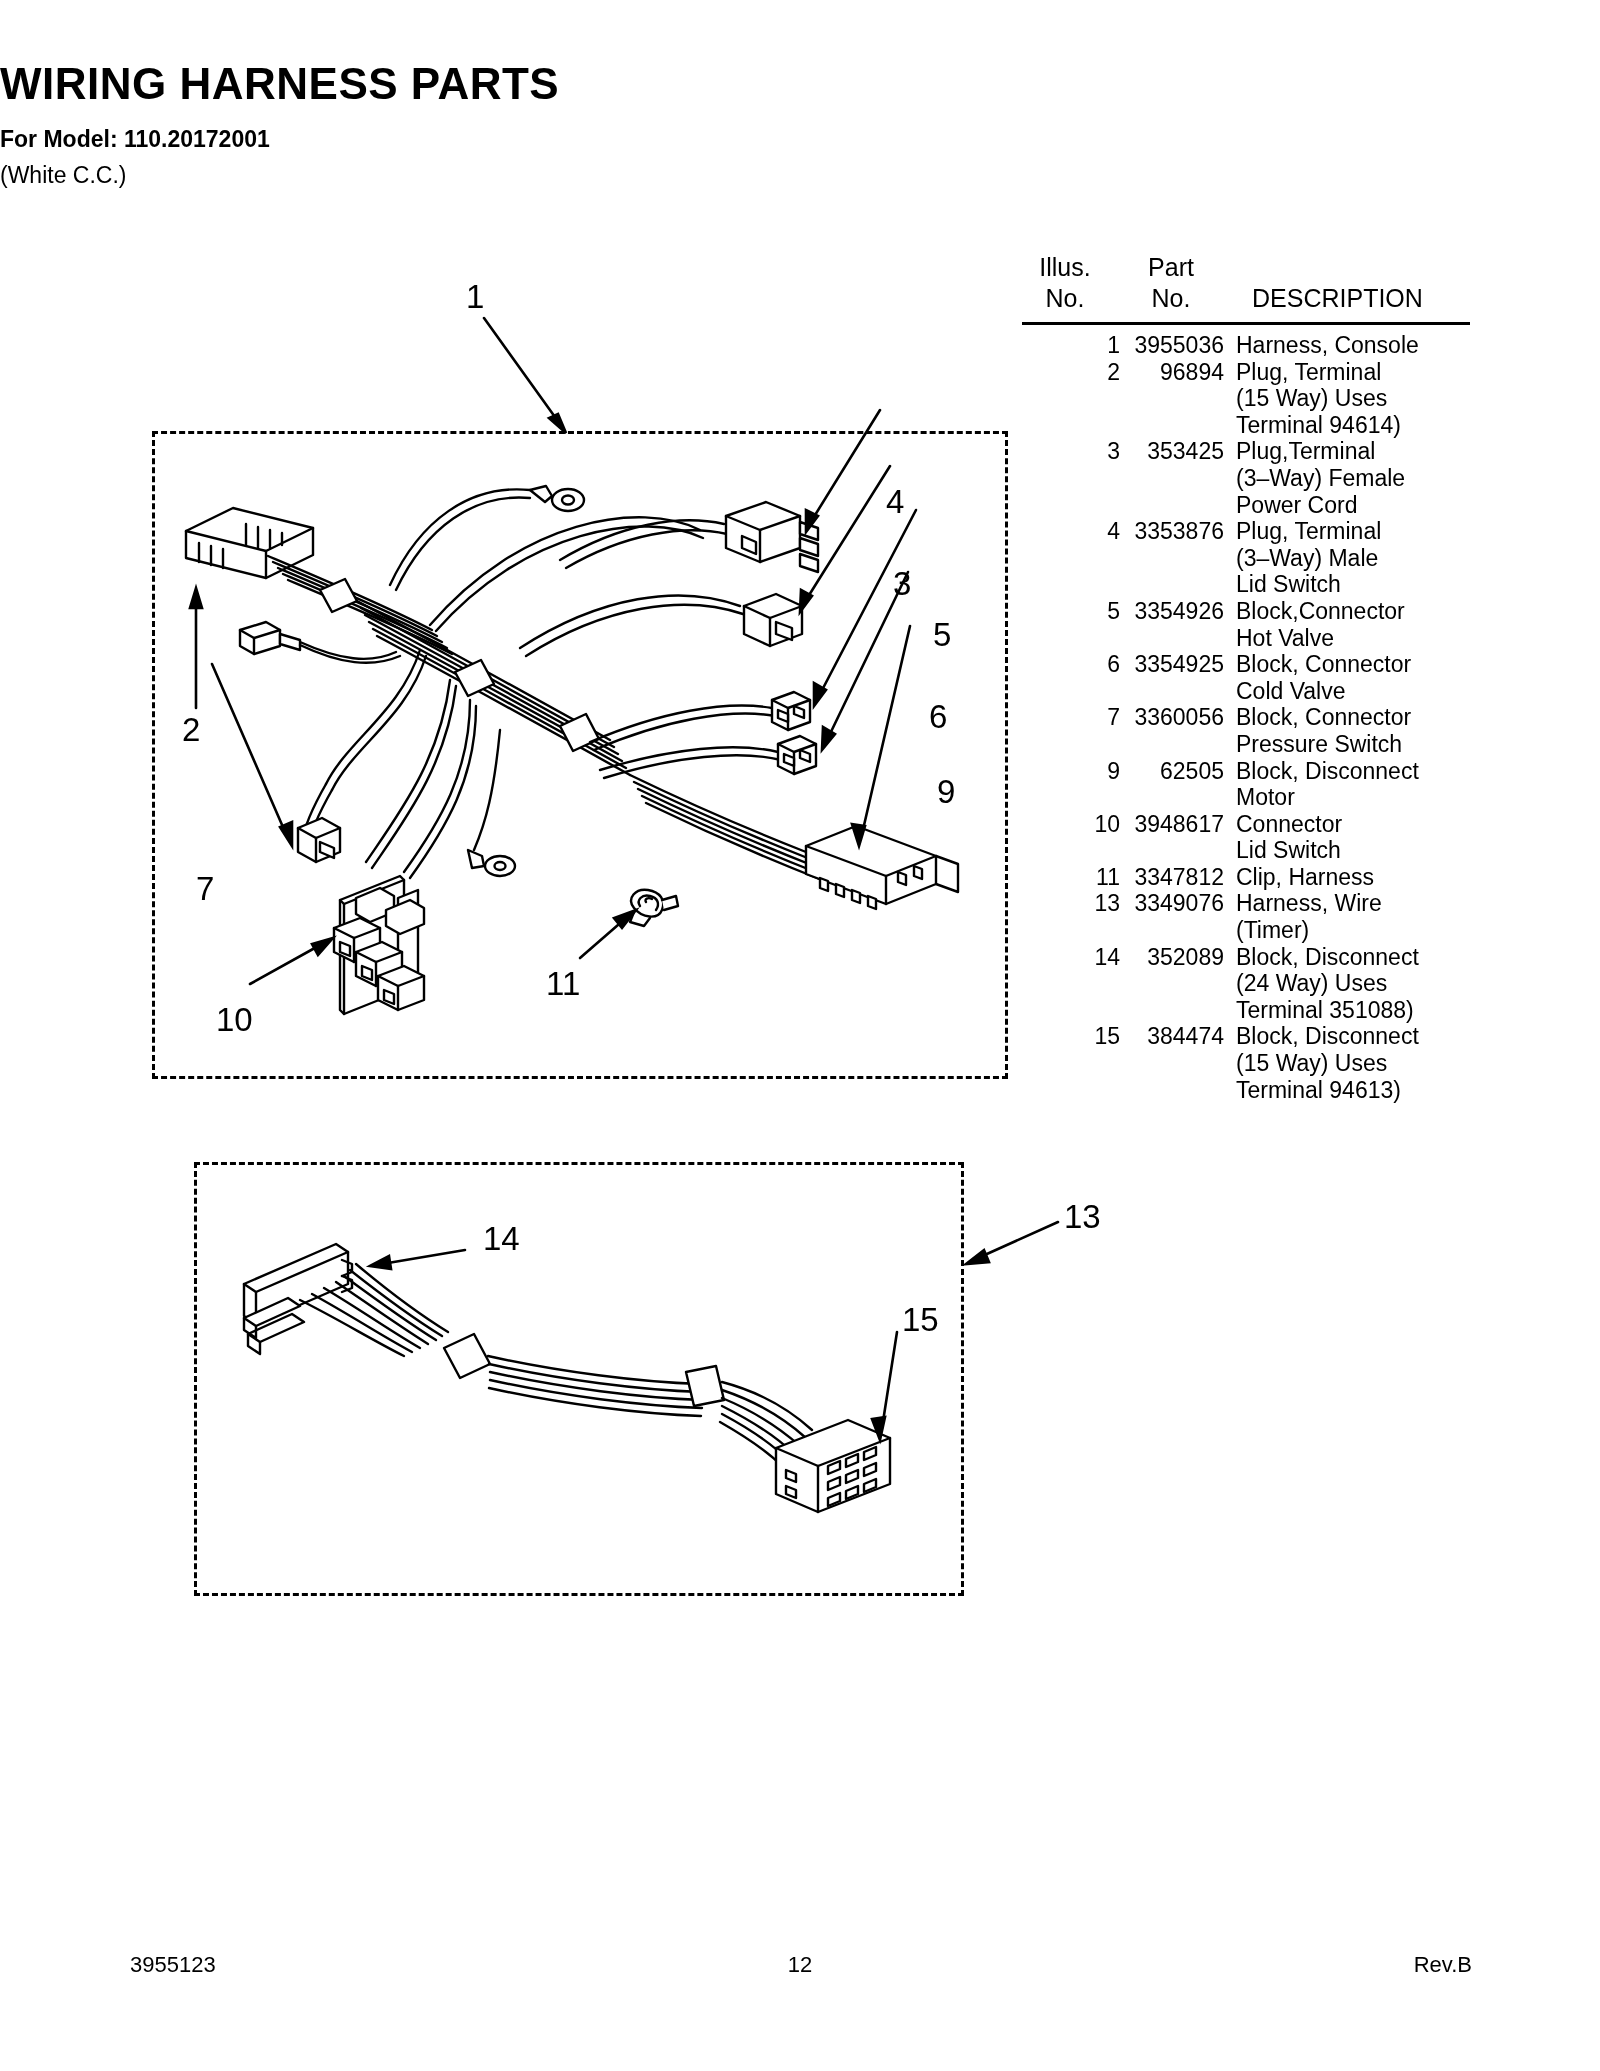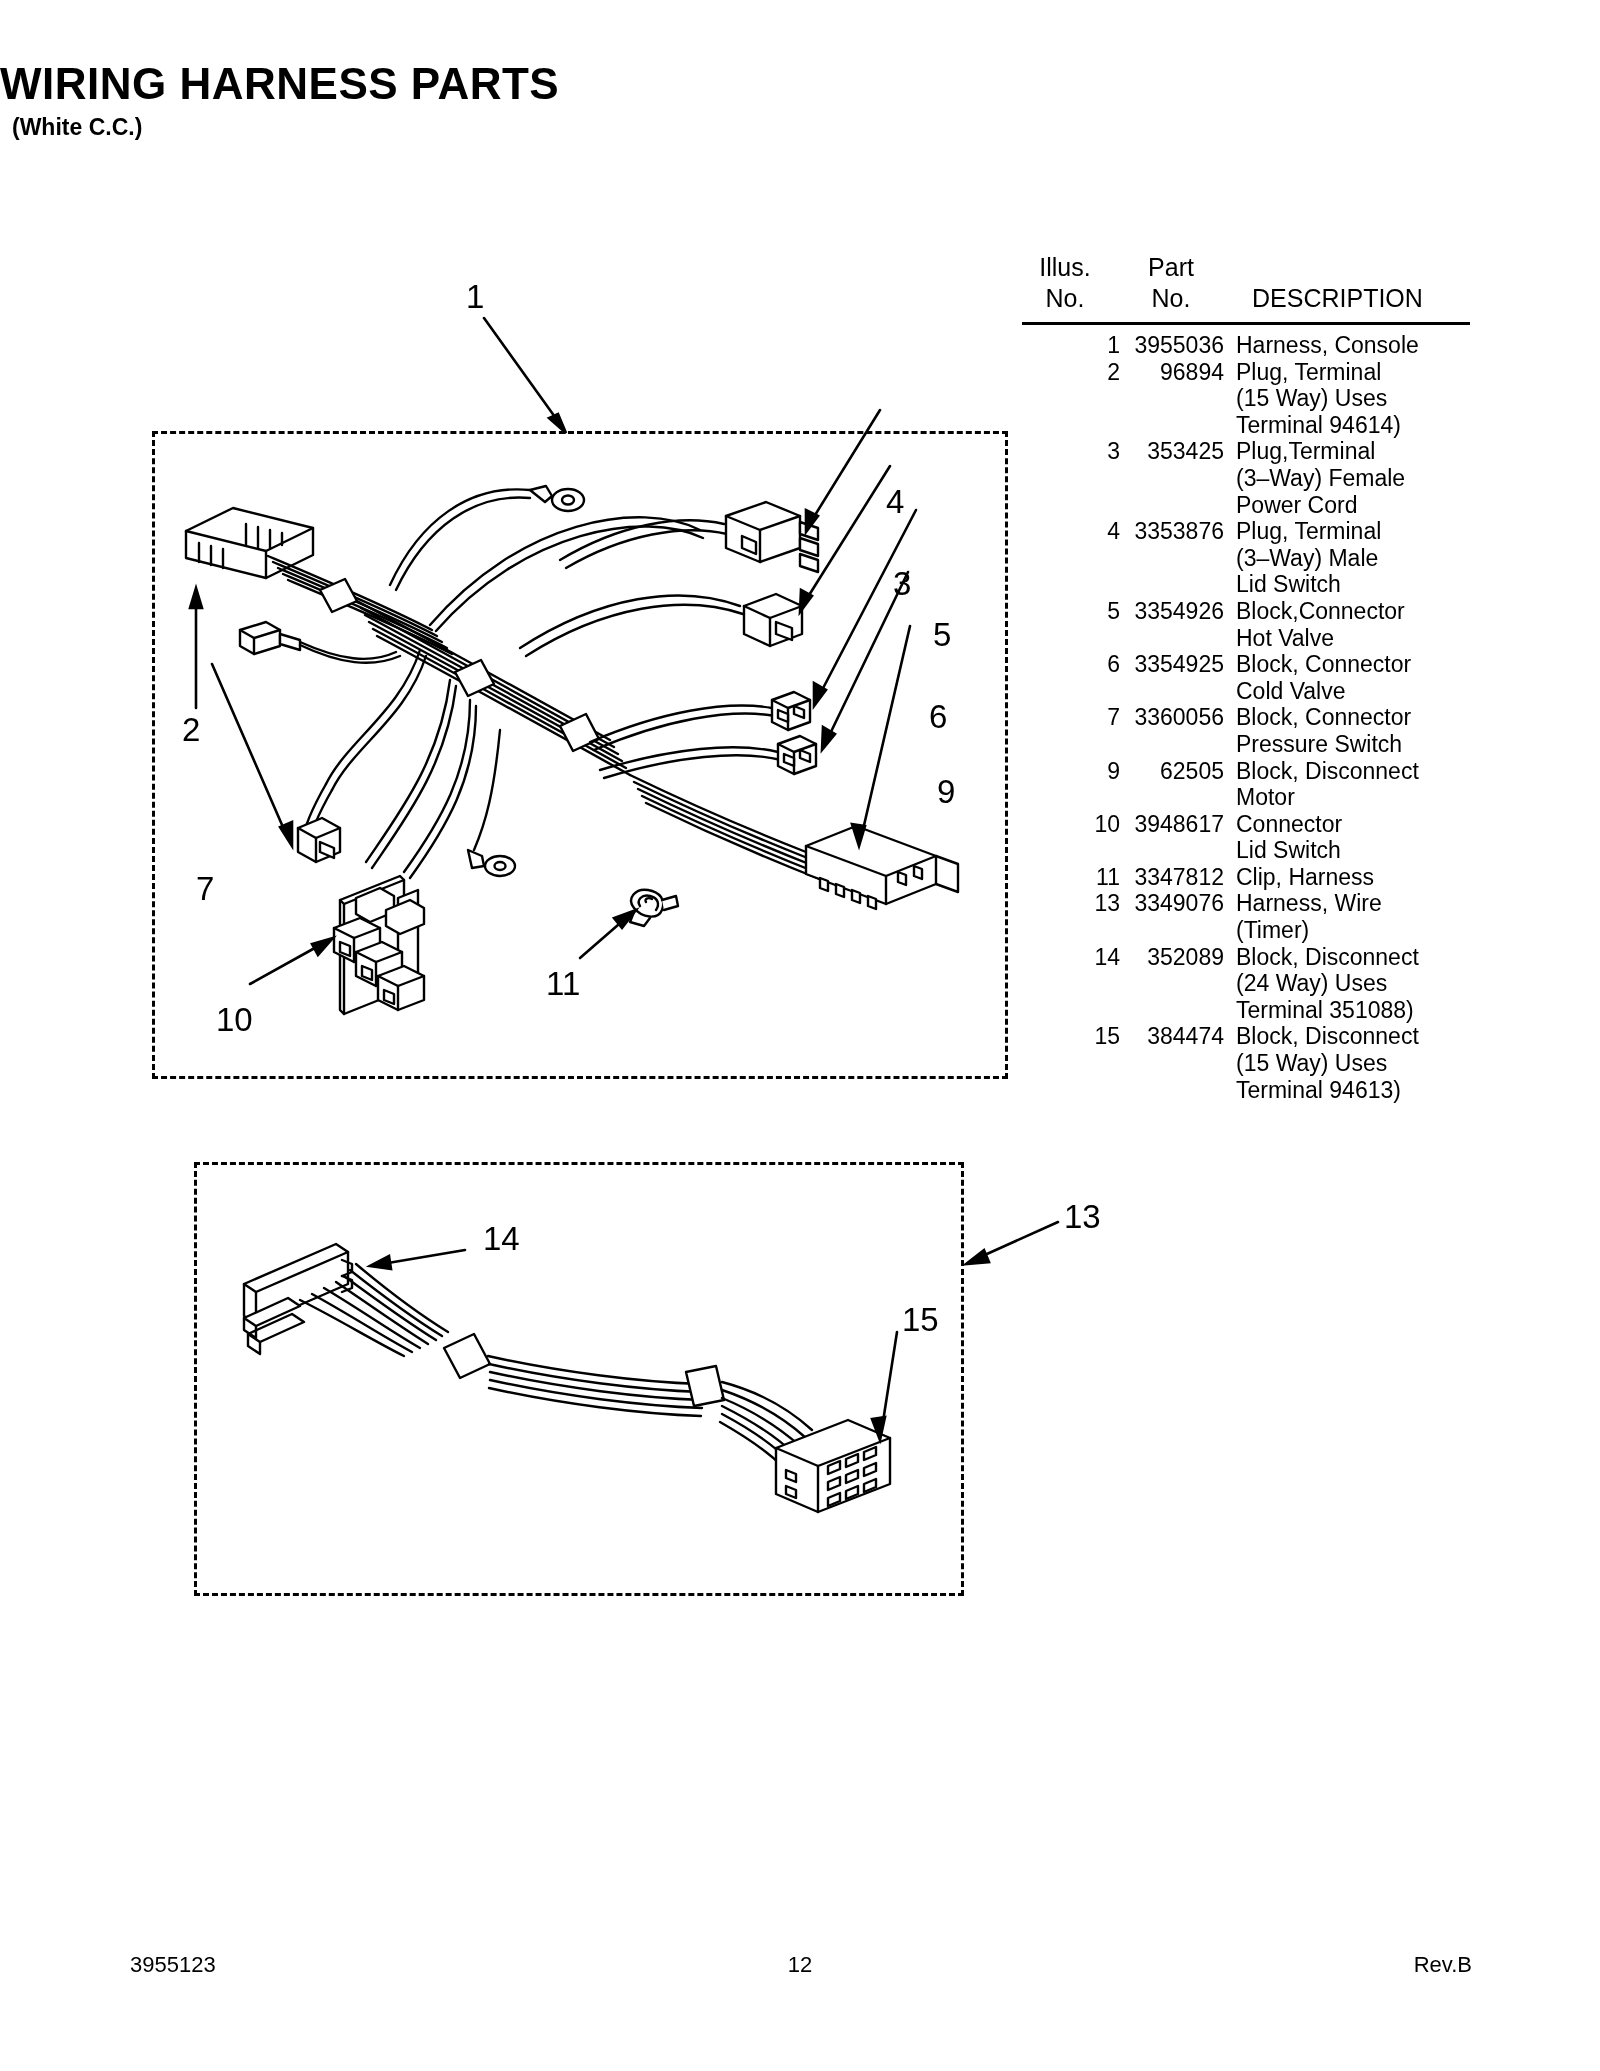--- a/index.html
+++ b/index.html
@@ -31,24 +31,23 @@
     margin: 0;
   }
   .doc-subtitle {
     font-size: 23px;
     font-weight: bold;
     line-height: 1.5;
     margin-top: 14px;
   }
   .doc-subtitle2 {
     font-size: 23px;
-    font-weight: bold;
+    font-weight: normal;
     line-height: 1.5;
     margin-top: 2px;
-    margin-left: 12px;
   }
 
   
   .parts-table {
     position: absolute;
     left: 1010px;
     top: 252px;
     width: 460px;
   }
   .pt-head {
@@ -147,20 +146,21 @@
   }
   .footer-left  { position: absolute; left: 130px;  top: 0; font-size: 22px; }
   .footer-mid   { position: absolute; left: 0; top: 0; width: 1600px; text-align: center; font-size: 22px; }
   .footer-right { position: absolute; right: 128px; top: 0; font-size: 22px; }
 </style>
 </head>
 <body>
 
 <div class="header">
   <div class="doc-title">WIRING HARNESS PARTS</div>
+  <div class="doc-subtitle">For Model: 110.20172001</div>
   <div class="doc-subtitle2">(White C.C.)</div>
 </div>
 
 <div class="dash-box" id="box-upper"></div>
 <div class="dash-box" id="box-lower"></div>
 
 <svg class="art" viewBox="0 0 1600 2071" xmlns="http://www.w3.org/2000/svg">
   <g fill="none" stroke="#000" stroke-width="2.4" stroke-linecap="round" stroke-linejoin="round">
 
     <g>

